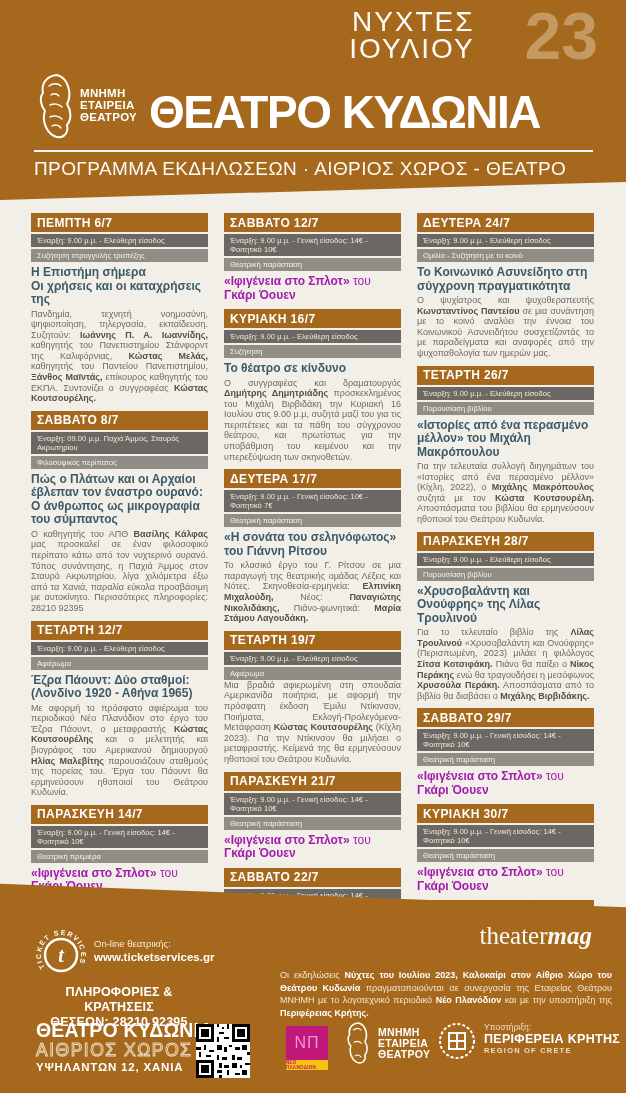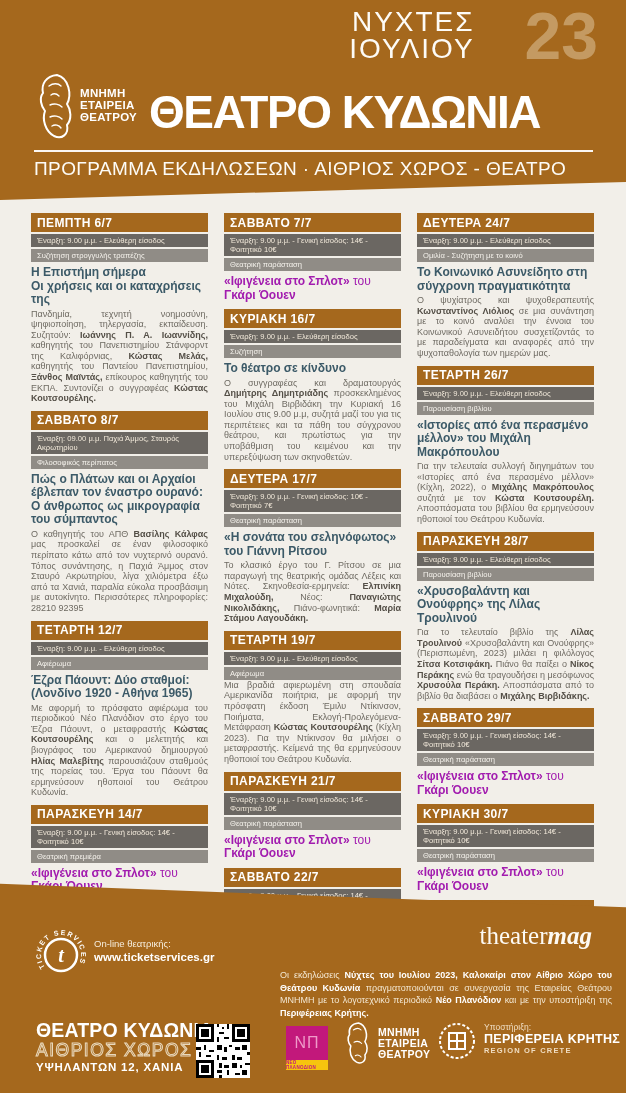--- a/index.html
+++ b/index.html
@@ -128,21 +128,21 @@
         <section class="event">
           <div class="date-bar">ΠΑΡΑΣΚΕΥΗ 14/7</div>
           <div class="meta-bar">Έναρξη: 9.00 μ.μ. - Γενική είσοδος: 14€ - Φοιτητικό 10€</div>
           <div class="meta-bar lt">Θεατρική πρεμιέρα</div>
           <h3 class="title dark"><span class="b">«Ιφιγένεια στο Σπλοτ»</span><span> του </span><span class="b">Γκάρι Όουεν</span></h3>
           <p class="body"><span>Έργο εμπνεόμενο από τον αρχαίο μύθο, για πρώτη φορά στην Ελλάδα. Μετάφραση: </span><span class="b">Κωνσταντίνα Αγαθοκλέους,</span><span> Σκηνοθεσία και αισθητική της παράστασης: </span><span class="b">Μιχάλης Βιρβιδάκης,</span><span> Συνθέσεις ήχων: </span><span class="b">Δημήτρης Ιατρόπουλος,</span><span> Επιμέλεια κίνησης: </span><span class="b">Μαρία Μεντέζ,</span><span> Κοστούμι παράστασης: </span><span class="b">Αιμίλιος Καλογερής,</span><span> Φώτα και ήχοι παράστασης: </span><span class="b">Ευγενία Αναστασοπούλου.</span><span> Στο ρόλο της Έφης η ηθοποιός </span><span class="b">Ντία Κοσκινά.</span></p>
         </section>
       </div>
       <div class="col">
         <section class="event">
-          <div class="date-bar">ΣΑΒΒΑΤΟ 7/7</div>
+          <div class="date-bar">ΣΑΒΒΑΤΟ 12/7</div>
           <div class="meta-bar">Έναρξη: 9.00 μ.μ. - Γενική είσοδος: 14€ - Φοιτητικό 10€</div>
           <div class="meta-bar lt">Θεατρική παράσταση</div>
           <h3 class="title dark"><span class="b">«Ιφιγένεια στο Σπλοτ»</span><span> του </span><span class="b">Γκάρι Όουεν</span></h3>
         </section>
         <section class="event">
           <div class="date-bar">ΚΥΡΙΑΚΗ 16/7</div>
           <div class="meta-bar">Έναρξη: 9.00 μ.μ. - Ελεύθερη είσοδος</div>
           <div class="meta-bar lt">Συζήτηση</div>
           <h3 class="title"><span class="b">Το θέατρο σε κίνδυνο</span></h3>
           <p class="body"><span>Ο συγγραφέας και δραματουργός </span><span class="b">Δημήτρης Δημητριάδης</span><span> προσκεκλημένος του Μιχάλη Βιρβιδάκη την Κυριακή 16 Ιουλίου στις 9.00 μ.μ, συζητά μαζί του για τις περιπέτειες και τα πάθη του σύγχρονου θεάτρου, και πρωτίστως για την υποβάθμιση του κειμένου και την υπερεξύψωση των σκηνοθετών.</span></p>
@@ -178,21 +178,21 @@
           <div class="meta-bar lt">Θεατρική παράσταση</div>
           <h3 class="title dark"><span class="b">«Ιφιγένεια στο Σπλοτ»</span><span> του </span><span class="b">Γκάρι Όουεν</span></h3>
         </section>
       </div>
       <div class="col">
         <section class="event">
           <div class="date-bar">ΔΕΥΤΕΡΑ 24/7</div>
           <div class="meta-bar">Έναρξη: 9.00 μ.μ. - Ελεύθερη είσοδος</div>
           <div class="meta-bar lt">Ομιλία - Συζήτηση με το κοινό</div>
           <h3 class="title"><span class="b">Το Κοινωνικό Ασυνείδητο στη σύγχρονη πραγματικότητα</span></h3>
-          <p class="body"><span>Ο ψυχίατρος και ψυχοθεραπευτής </span><span class="b">Κωνσταντίνος Λιόλιος</span><span> σε μια συνάντηση με το κοινό αναλύει την έννοια του Κοινωνικού Ασυνειδήτου συσχετίζοντάς το με παραδείγματα και αναφορές από την ψυχοπαθολογία των ημερών μας.</span></p>
+          <p class="body"><span>Ο ψυχίατρος και ψυχοθεραπευτής </span><span class="b">Κωνσταντίνος Παντείου</span><span> σε μια συνάντηση με το κοινό αναλύει την έννοια του Κοινωνικού Ασυνειδήτου συσχετίζοντάς το με παραδείγματα και αναφορές από την ψυχοπαθολογία των ημερών μας.</span></p>
         </section>
         <section class="event">
           <div class="date-bar">ΤΕΤΑΡΤΗ 26/7</div>
           <div class="meta-bar">Έναρξη: 9.00 μ.μ. - Ελεύθερη είσοδος</div>
           <div class="meta-bar lt">Παρουσίαση βιβλίου</div>
           <h3 class="title"><span class="b">«Ιστορίες από ένα περασμένο μέλλον» του Μιχάλη Μακρόπουλου</span></h3>
           <p class="body"><span>Για την τελευταία συλλογή διηγημάτων του «Ιστορίες από ένα περασμένο μέλλον» (Κίχλη, 2022), ο </span><span class="b">Μιχάλης Μακρόπουλος</span><span> συζητά με τον </span><span class="b">Κώστα Κουτσουρέλη.</span><span> Αποσπάσματα του βιβλίου θα ερμηνεύσουν ηθοποιοί του Θεάτρου Κυδωνία.</span></p>
         </section>
         <section class="event">
           <div class="date-bar">ΠΑΡΑΣΚΕΥΗ 28/7</div>
@@ -233,20 +233,24 @@
         <textPath href="#ringpath" startOffset="18">TICKET SERVICES</textPath>
       </text>
       <text x="25" y="32" text-anchor="middle" font-size="20" fill="#ffffff" font-family="Liberation Serif, serif" font-style="italic" font-weight="bold">t</text>
     </svg>
 
     <div class="online">
       <div class="online-l1">On-line θεατρικής:</div>
       <div class="online-l2">www.ticketservices.gr</div>
     </div>
 
+    <div class="info-block">
+      <div>ΠΛΗΡΟΦΟΡΙΕΣ &amp; ΚΡΑΤΗΣΕΙΣ</div>
+      <div>ΘΕΣΕΩΝ: 28210 92395</div>
+    </div>
 
     <div class="venue">
       <div class="venue-name">ΘΕΑΤΡΟ ΚΥΔΩΝΙΑ</div>
       <div class="venue-space">ΑΙΘΡΙΟΣ ΧΩΡΟΣ</div>
       <div class="venue-addr">ΥΨΗΛΑΝΤΩΝ 12, ΧΑΝΙΑ</div>
     </div>
 
     <svg class="qr" width="54" height="54" viewBox="0 0 21 21" shape-rendering="crispEdges">
       <rect width="21" height="21" fill="#ffffff"></rect>
       <g fill="#000000">

